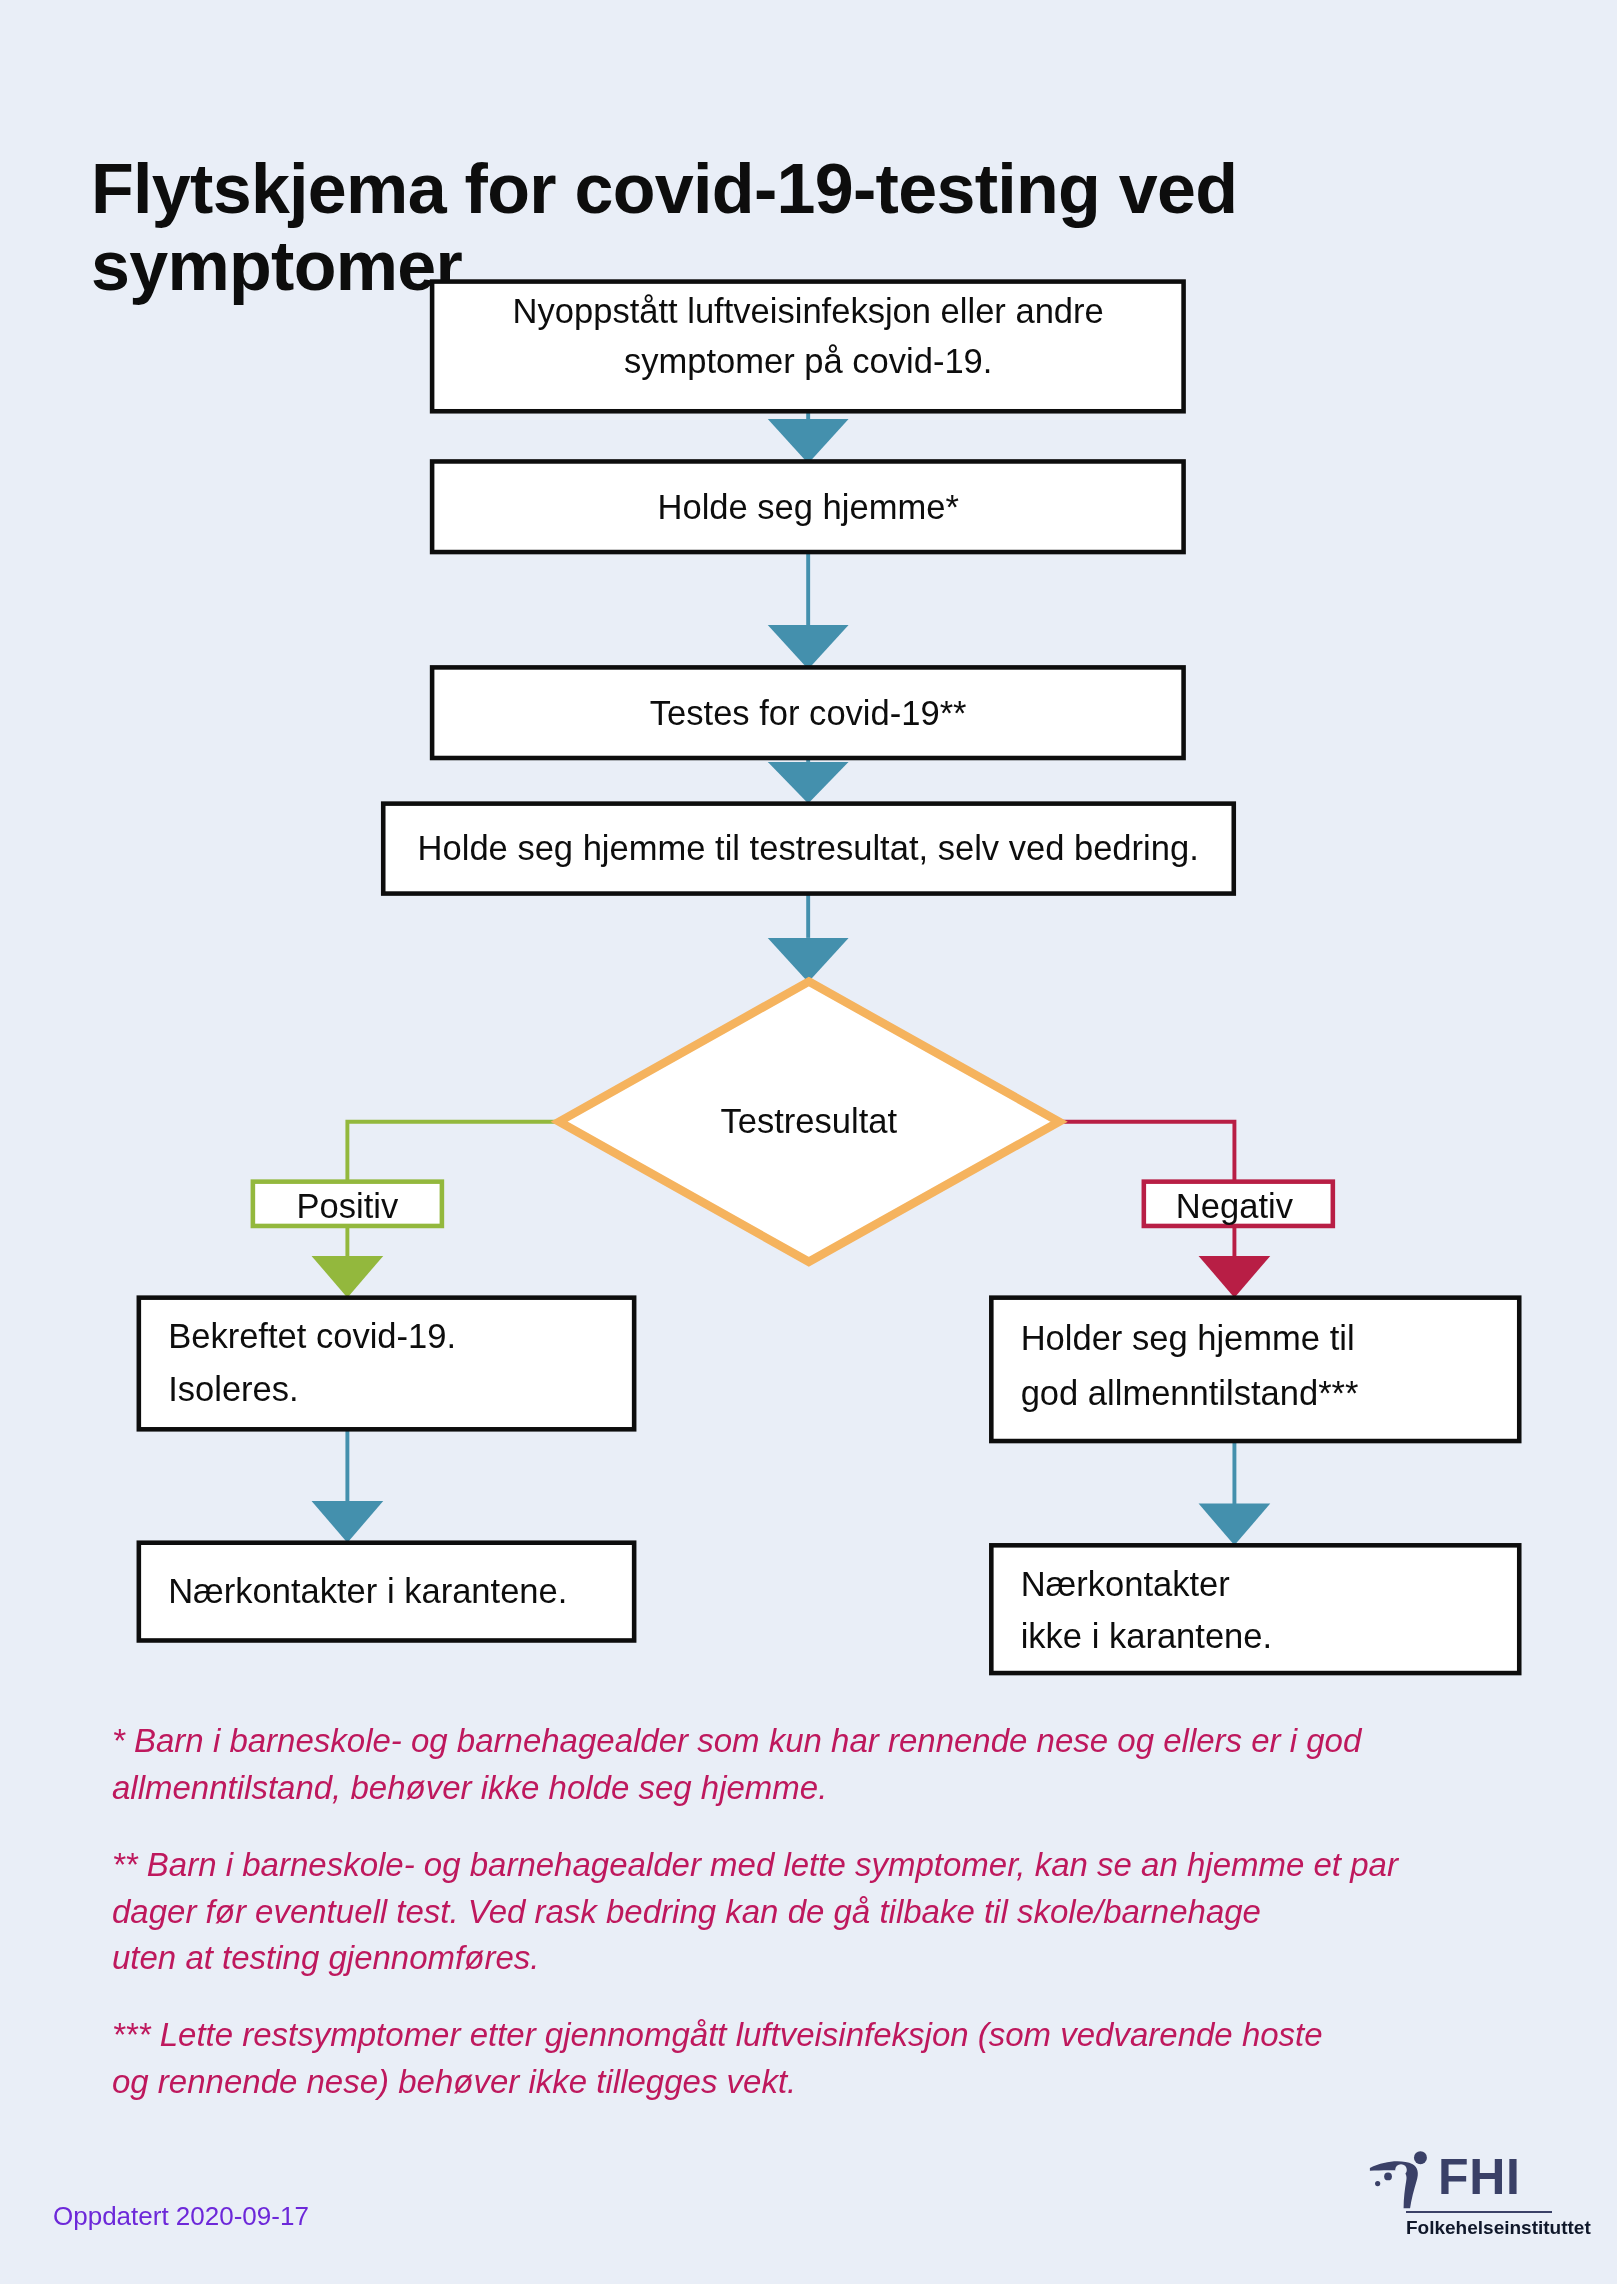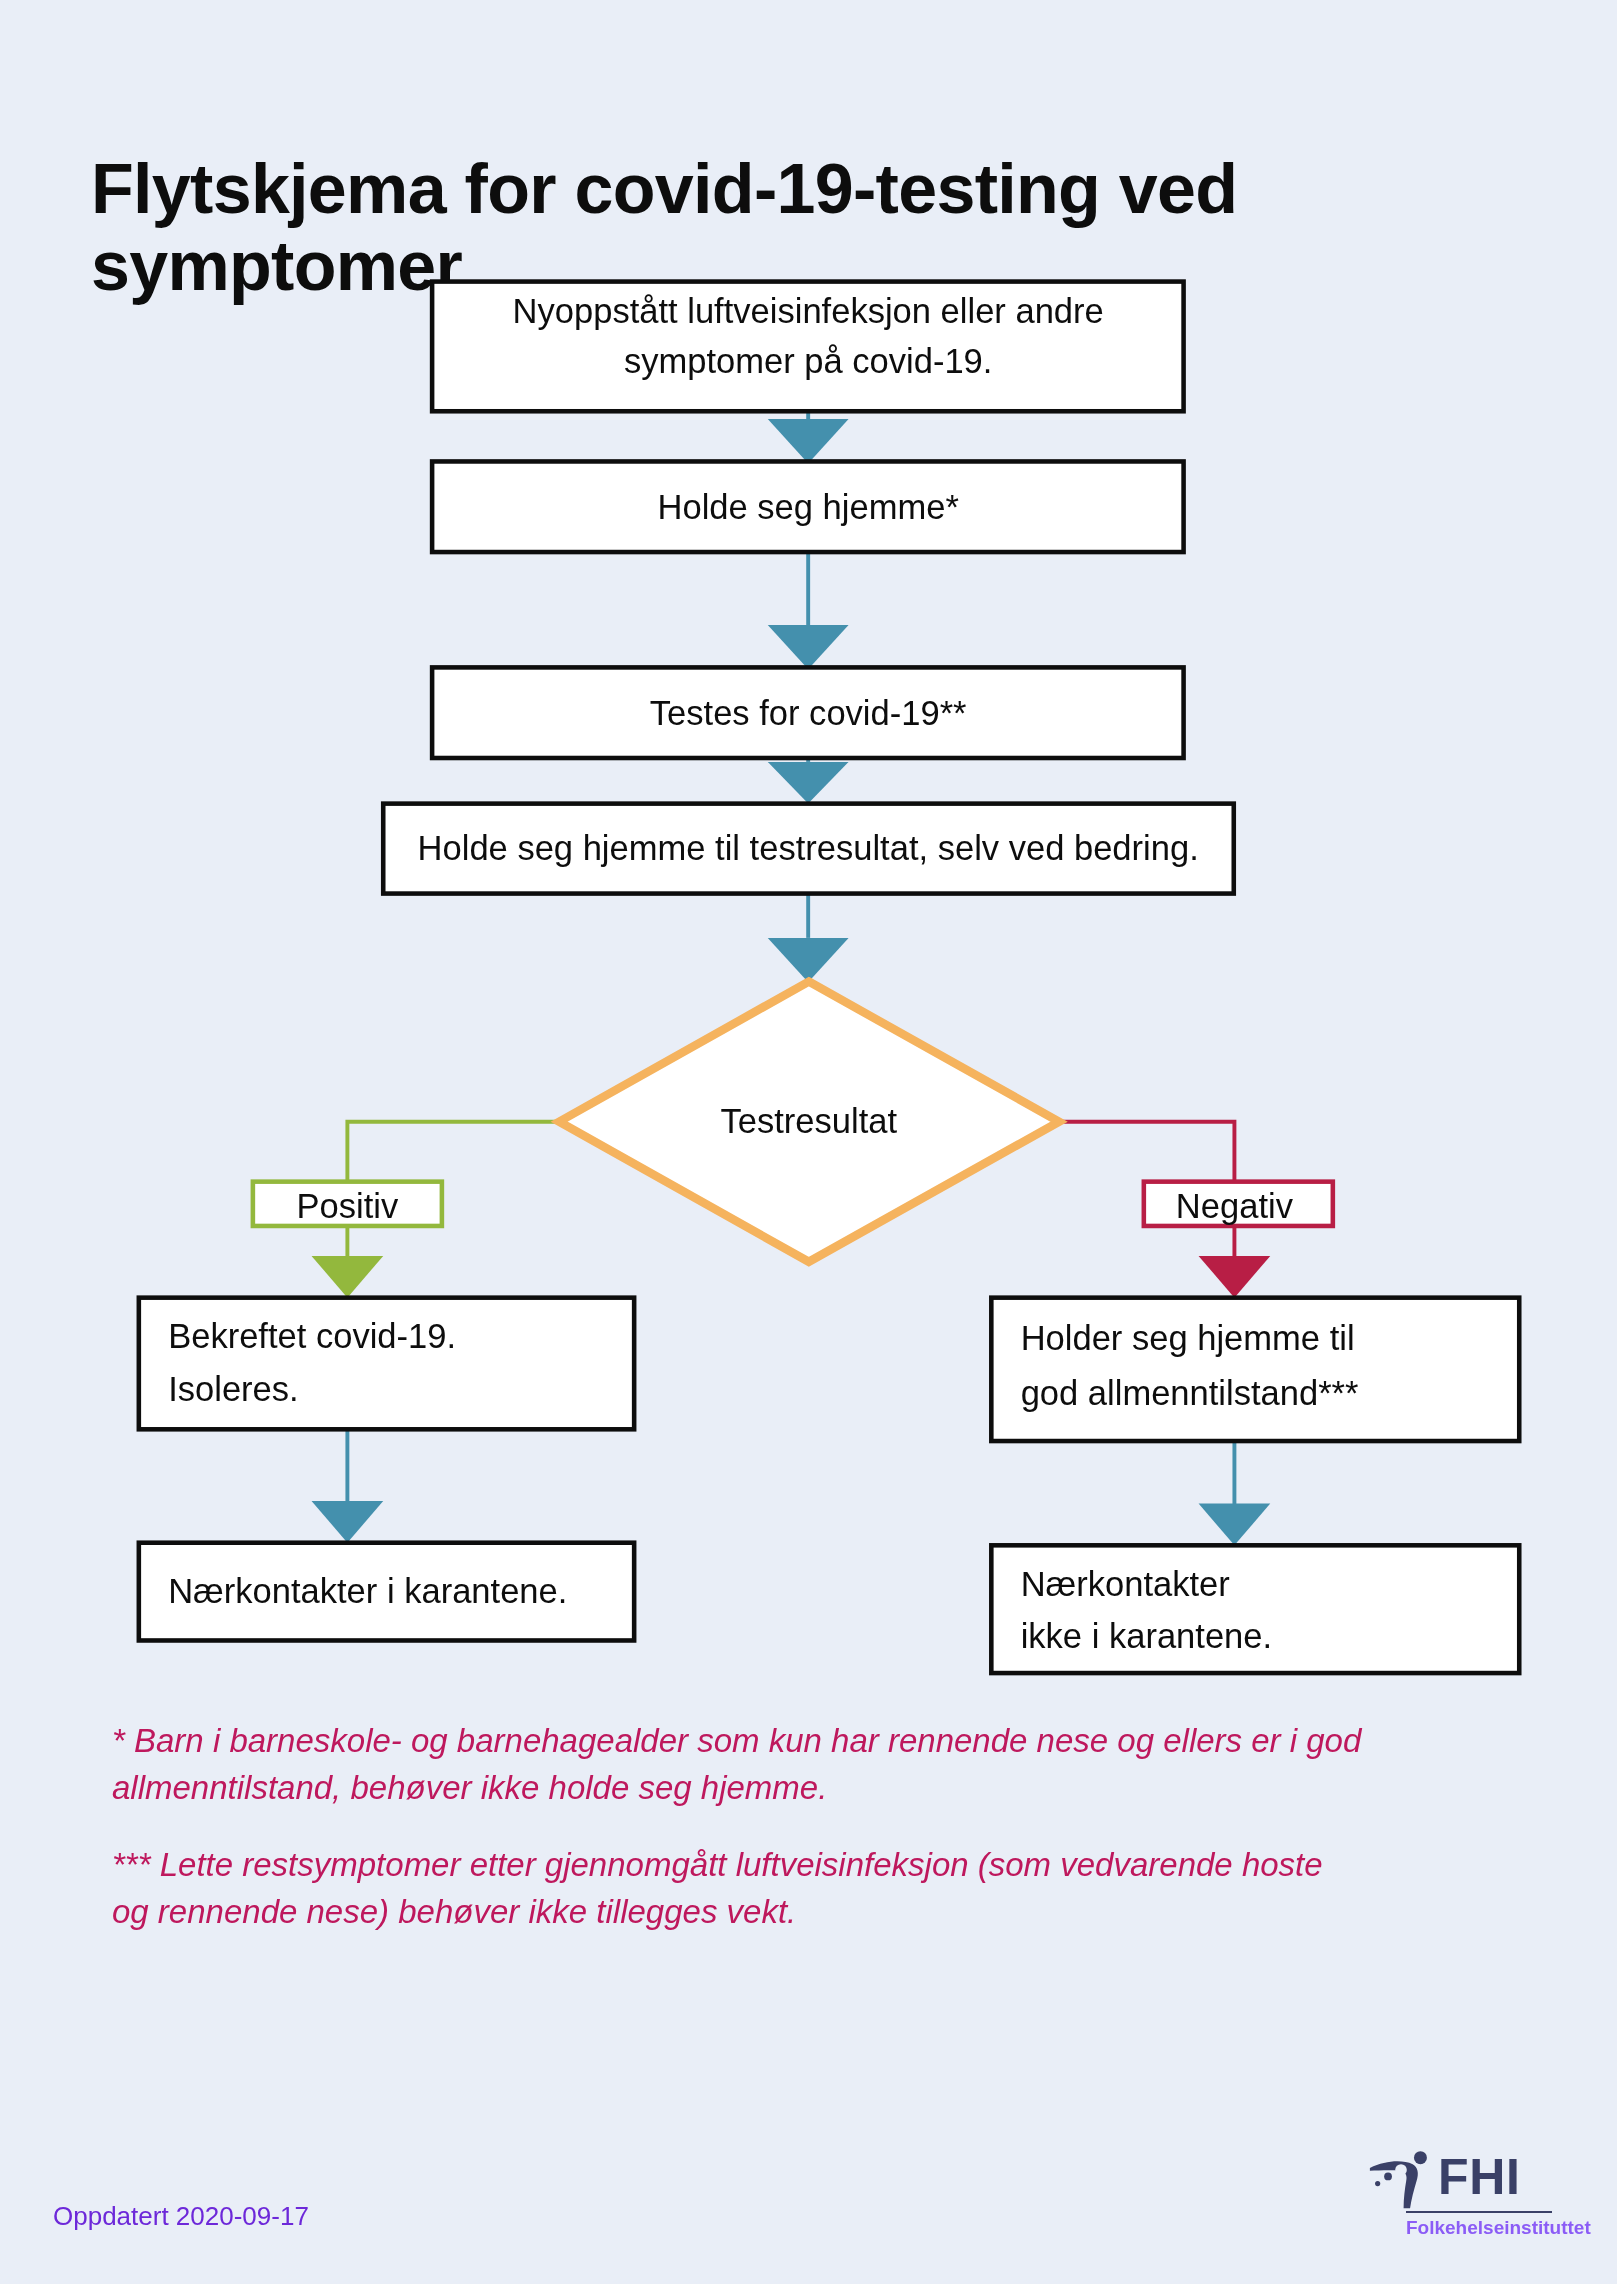--- a/index.html
+++ b/index.html
@@ -135,21 +135,21 @@
     height: 2px;
     background: #3a4067;
   }
   #logo-sub {
     position: absolute;
     left: 40px;
     top: 66px;
     font-family: "Liberation Sans", sans-serif;
     font-size: 19px;
     font-weight: bold;
-    color: #8b5cf6;
+    color: #0f172a;
     white-space: nowrap;
   }
   #logo-mark {
     position: absolute;
     left: 0;
     top: 0;
     width: 70px;
     height: 60px;
   }
 </style>
@@ -267,20 +267,23 @@
       <rect class="node-box" x="1521" y="1990" width="810" height="196"></rect>
       <text class="node-text left" x="1566" y="2068">Nærkontakter</text>
       <text class="node-text left" x="1566" y="2148">ikke i karantene.</text>
     </g>
 
   </svg>
 
   <div id="footnotes">
     <p class="footnote">* Barn i barneskole- og barnehagealder som kun har rennende nese og ellers er i god
 allmenntilstand, behøver ikke holde seg hjemme.</p>
+    <p class="footnote">** Barn i barneskole- og barnehagealder med lette symptomer, kan se an hjemme et par
+dager før eventuell test. Ved rask bedring kan de gå tilbake til skole/barnehage
+uten at testing gjennomføres.</p>
     <p class="footnote">*** Lette restsymptomer etter gjennomgått luftveisinfeksjon (som vedvarende hoste
 og rennende nese) behøver ikke tillegges vekt.</p>
   </div>
 
   <div id="updated">Oppdatert 2020-09-17</div>
 
   <div id="logo">
     <svg id="logo-mark" viewBox="0 0 108 92">
       <circle cx="84" cy="10" r="10" fill="#3a4067"></circle>
       <path d="M 6 26 C 30 14 56 13 72 20 C 80 24 82 34 78 46 C 74 60 70 74 68 88 L 58 88 C 58 72 60 58 62 46 C 64 37 61 31 52 30 C 36 29 18 30 6 30 Z" fill="#3a4067"></path>

